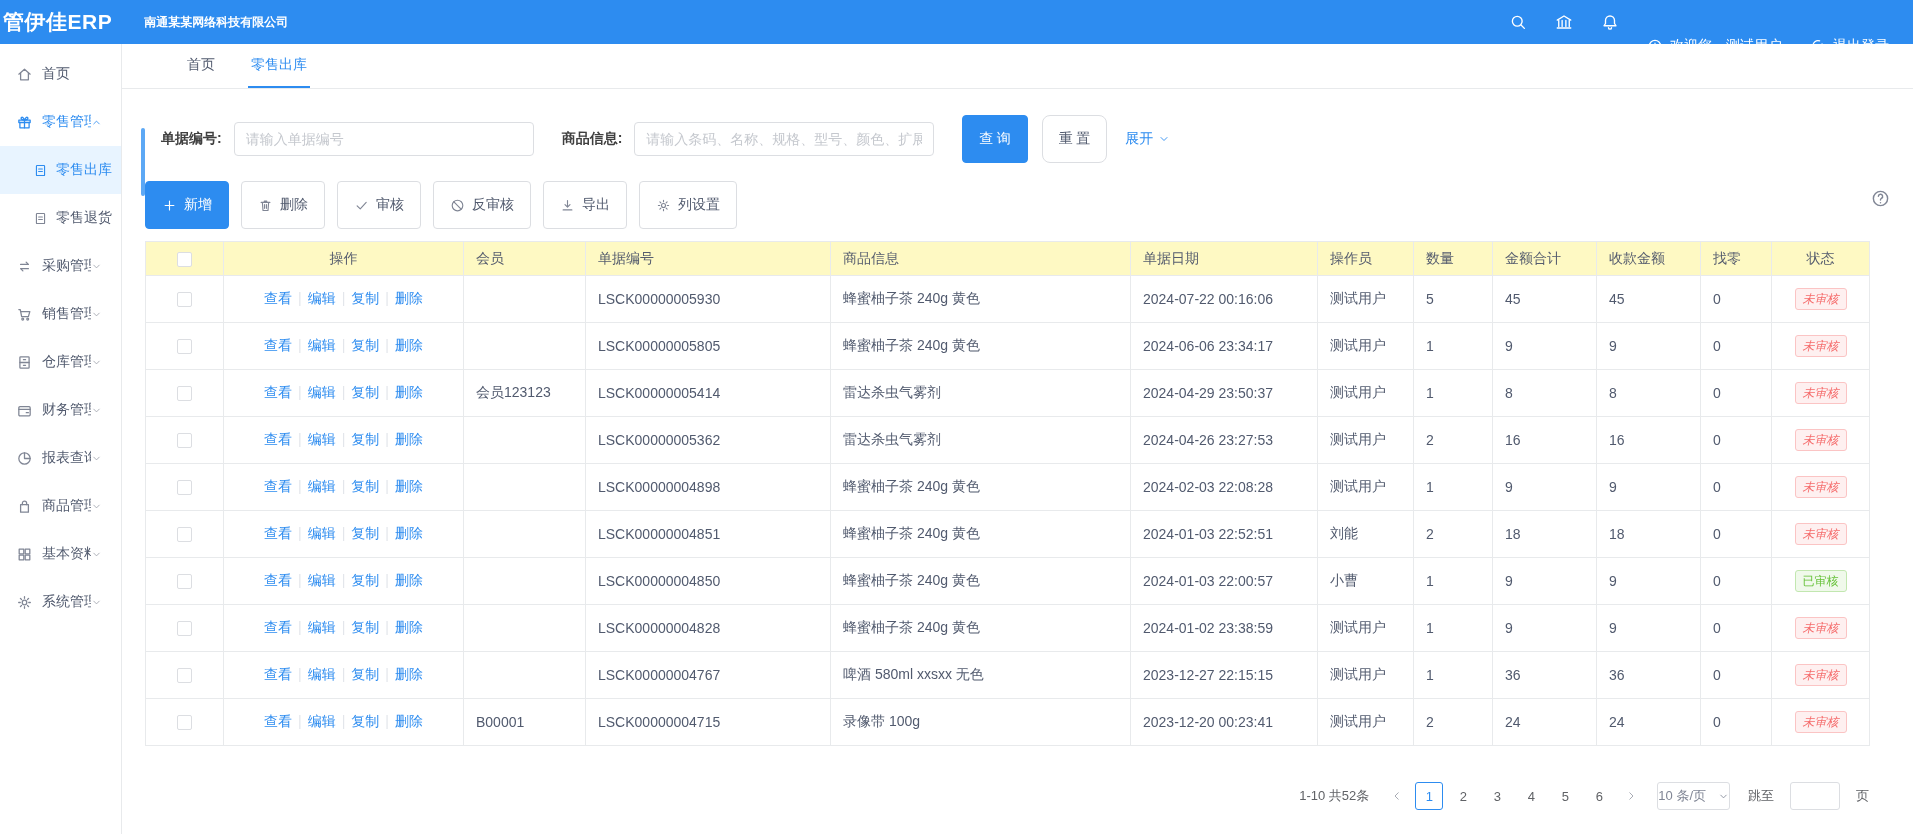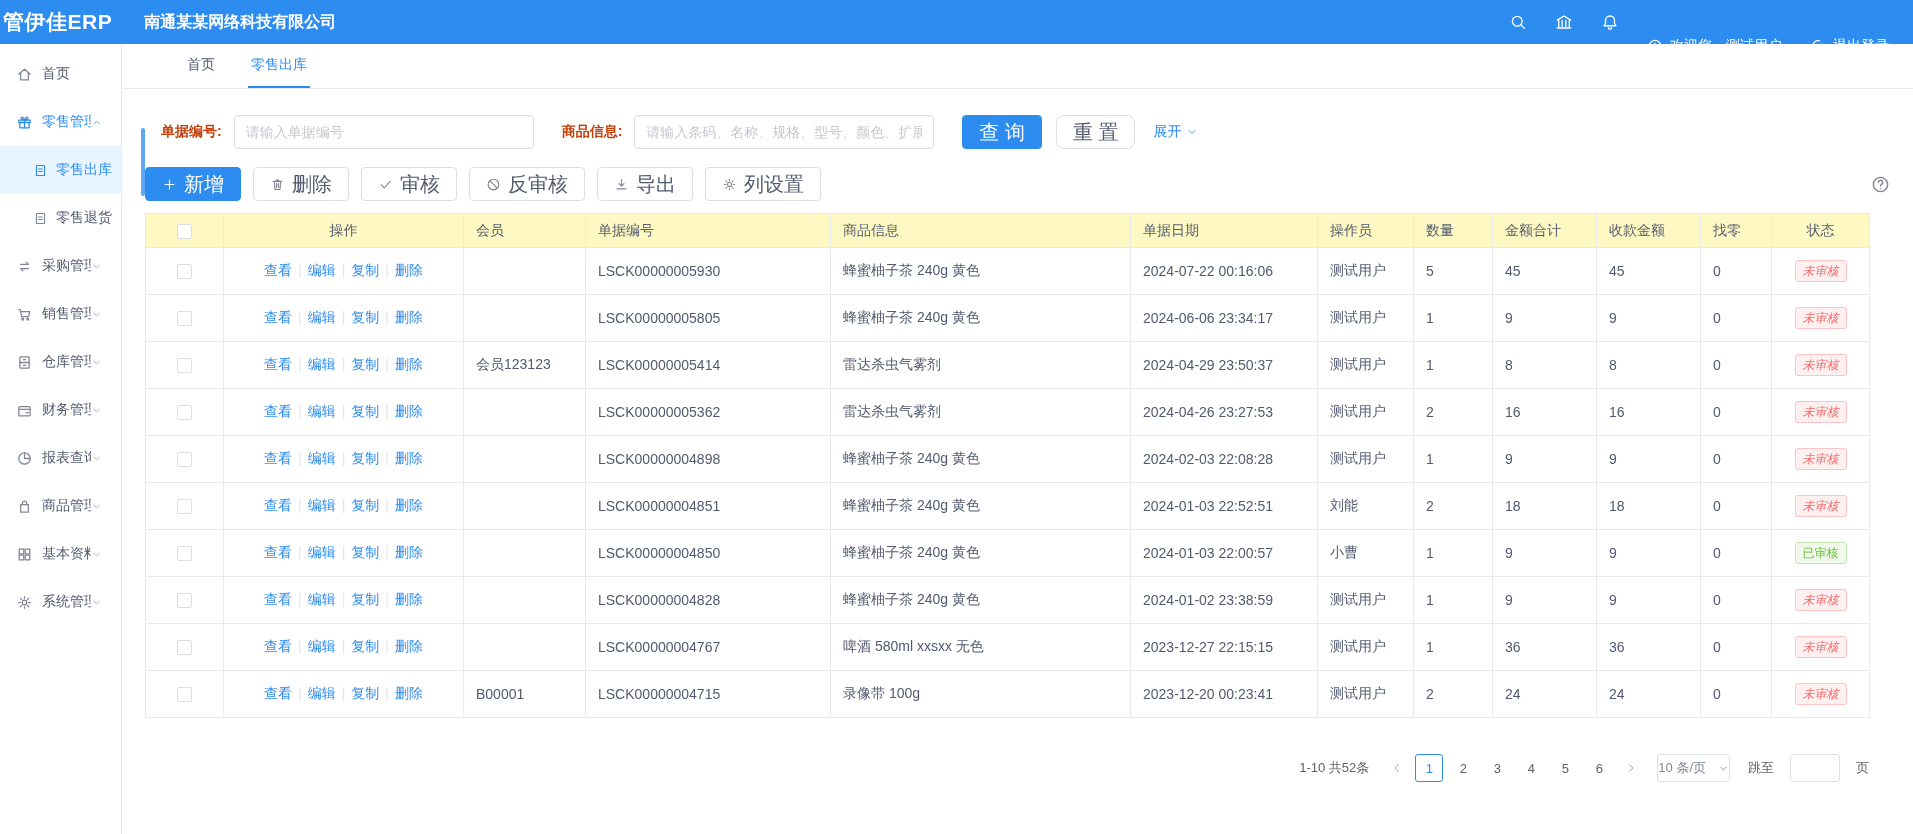--- a/index.html
+++ b/index.html
@@ -5,21 +5,21 @@
   * { box-sizing: border-box; }
   html,body { margin:0; padding:0; }
   body {
     width:1913px; height:834px; overflow:hidden;
     font-family:"Liberation Sans","DejaVu Sans",sans-serif;
     font-size:14px; color:#515a6e; background:#fff;
   }
   
   .topbar { height:44px; background:#2d8cf0; display:flex; align-items:center; color:#fff; }
   .logo { padding-left:3px; font-size:21px; font-weight:bold; white-space:nowrap; letter-spacing:.5px; }
-  .company { margin-left:32px; font-size:16px; font-weight:600; white-space:nowrap; }
+  .company { margin-left:32px; font-size:12px; font-weight:600; white-space:nowrap; }
   .topbar-right { margin-left:auto; display:flex; align-items:center; gap:28px; padding-right:24px; font-size:14px; }
   .tb-icon { width:18px; height:18px; cursor:pointer; display:inline-flex; }
   .tb-user { display:inline-flex; align-items:center; gap:7px; cursor:pointer; white-space:nowrap;margin-top:47px; }
   .tb-user .icon { width:16px; height:16px; }
   
   .body { display:flex; height:790px; position:relative; background:#fff; }
   .scroll-thumb { position:absolute; left:141px; top:84px; width:4px; height:68px; background:#5ca8f5; border-radius:2px; z-index:5; }
   .sidebar { width:122px; flex:none; border-right:1px solid #e8eaec; padding-top:6px; background:#fff; }
   .side-item { height:48px; display:flex; align-items:center; padding:0 10px 0 16px; cursor:pointer; color:#515a6e; }
   .side-item .icon { width:17px; height:17px; margin-right:9px; color:#808695; flex:none; }
@@ -32,25 +32,25 @@
   .side-child.active .icon { color:#2d8cf0; }
   main { flex:1; min-width:0; display:flex; flex-direction:column; }
   
   .tabbar { height:45px; background:#fff; border-bottom:1px solid #e8eaec; display:flex; align-items:stretch; padding-left:62px; gap:30px; flex:none; }
   .tab { display:flex; align-items:center; padding:0 3px; cursor:pointer; color:#515a6e; border-bottom:2px solid transparent; }
   .tab.active { color:#2d8cf0; border-bottom-color:#2d8cf0; }
   
   .content { flex:1; padding:0 20px 0 23px; background:#fff; }
   .filter-row { display:flex; align-items:center; margin-top:26px; padding-left:16px; }
   .f-group { display:flex; align-items:center; margin-right:28px; }
-  .f-label { margin-right:12px; white-space:nowrap; color:#c2410c; font-weight:600; }
+  .f-label { margin-right:12px; white-space:nowrap; color:#404040; font-weight:600; }
   .f-input { width:300px; height:34px; border:1px solid #dcdee2; border-radius:4px; padding:0 11px; font-size:14px; color:#515a6e; outline:none; font-family:inherit; }
   .f-input::placeholder, .pg-input::placeholder { color:#c5c8ce; }
   .date-input { width:310px; height:34px; border:1px solid #dcdee2; border-radius:4px; display:flex; align-items:center; justify-content:center; gap:20px; color:#c5c8ce; cursor:pointer; }
-  .btn { height:34px; padding:0 16px; border:1px solid #dcdee2; border-radius:4px; background:#fff; color:#515a6e; font-size:20px; font-family:Liberation Sans, sans-serif; cursor:pointer; display:inline-flex; align-items:center; gap:7px; white-space:nowrap; }
+  .btn { height:48px; padding:0 16px; border:1px solid #dcdee2; border-radius:4px; background:#fff; color:#515a6e; font-size:14px; font-family:Liberation Serif, serif; cursor:pointer; display:inline-flex; align-items:center; gap:7px; white-space:nowrap; }
   .btn .icon { width:15px; height:15px; color:#808695; }
   .btn.primary { background:#2d8cf0; border-color:#2d8cf0; color:#fff; }
   .btn.primary .icon { color:#fff; }
   .ml14 { margin-left:14px;border-radius:8px; }
   .expand-link { color:#2d8cf0; display:inline-flex; align-items:center; gap:5px; margin-left:18px; cursor:pointer; }
   .expand-link .icon { width:12px; height:12px; }
   .toolbar { display:flex; align-items:center; gap:12px; margin-top:18px; position:relative; }
   .help { position:absolute; right:3px; top:8px; width:19px; height:19px; color:#808695; cursor:pointer; }
   
   table { border-collapse:collapse; table-layout:fixed; width:1724px; margin-top:12px; font-size:14px; }

